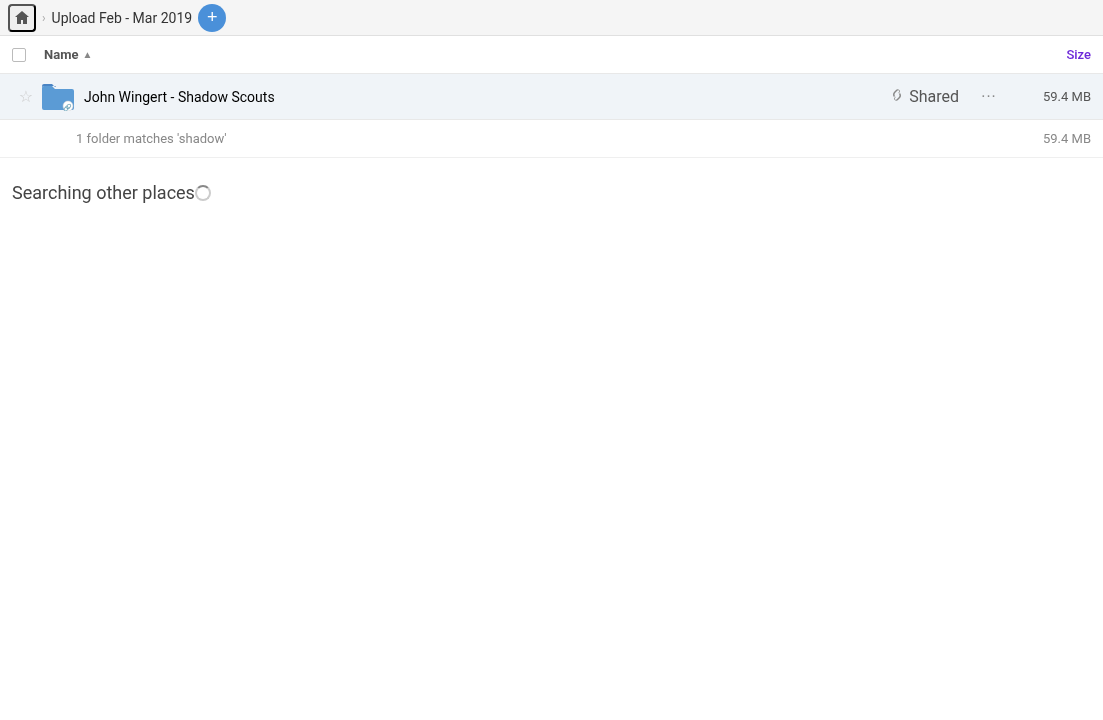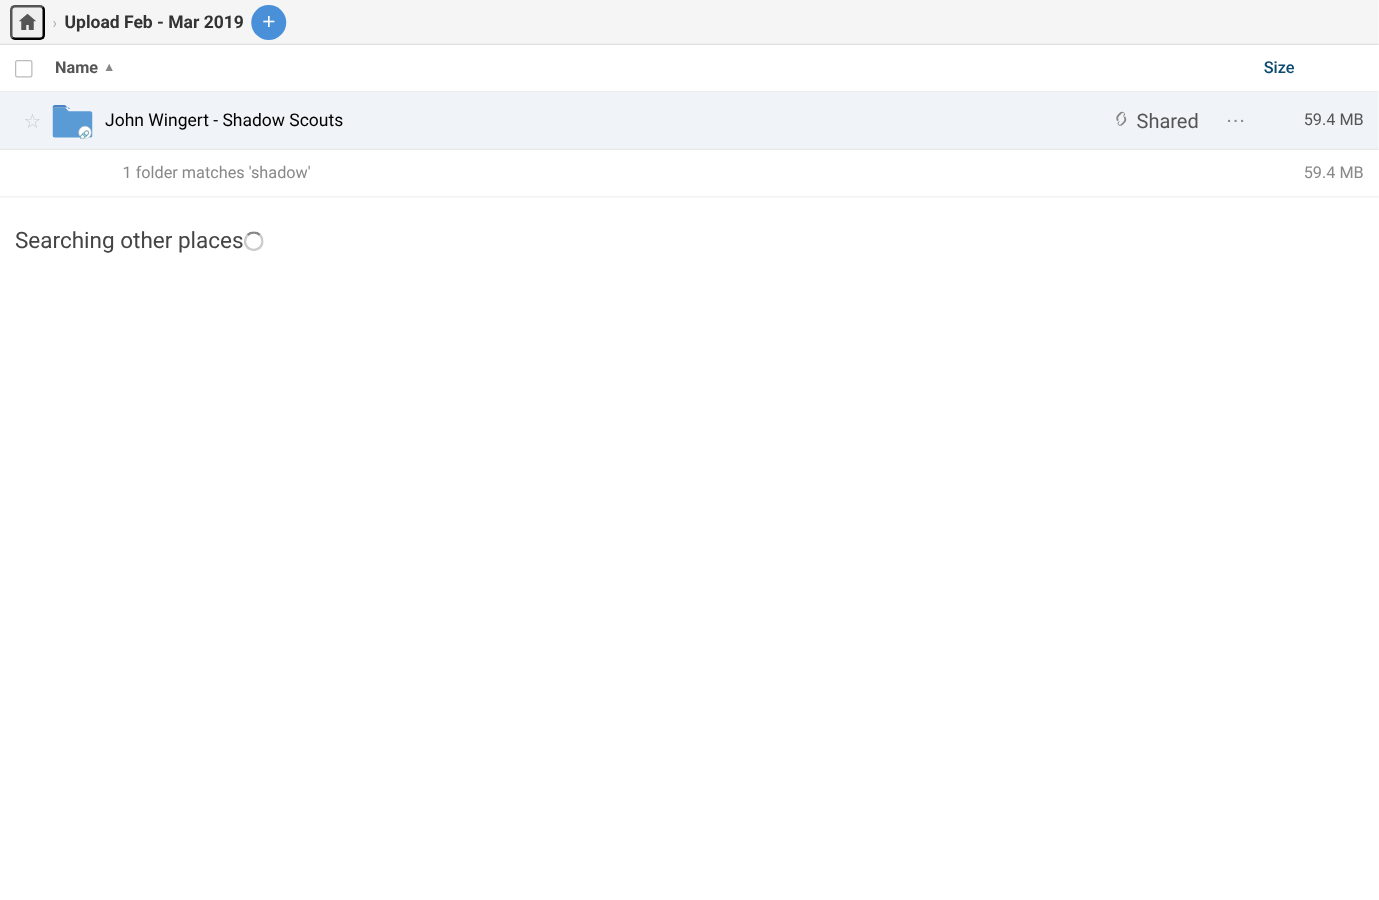--- a/index.html
+++ b/index.html
@@ -41,21 +41,21 @@
     }
 
     .breadcrumb-separator {
       color: #aaa;
       font-size: 12px;
     }
 
     .breadcrumb-title {
       font-size: 14px;
       color: #333;
-      font-weight: 700;
+      font-weight: 400;
     }
 
     .add-btn {
       display: flex;
       align-items: center;
       justify-content: center;
       width: 28px;
       height: 28px;
       background: #4a90d9;
       border-radius: 50%;
@@ -94,23 +94,23 @@
       cursor: pointer;
     }
 
     .sort-arrow {
       font-size: 10px;
       color: #888;
     }
 
     .col-size {
       width: 80px;
-      text-align: left;
-      font-size: 13px;
-      color: #0c4a6e;
+      text-align: right;
+      font-size: 13px;
+      color: #6d28d9;
       font-weight: 500;
     }
 
     
     .file-row {
       display: flex;
       align-items: center;
       height: 46px;
       padding: 0 12px;
       background: #f0f4f8;
@@ -177,21 +177,21 @@
       text-align: right;
       font-size: 13px;
       color: #555;
     }
 
     
     .match-row {
       display: flex;
       align-items: center;
       height: 38px;
-      padding: 0 12px 0 98px;
+      padding: 0 12px 0 76px;
       border-bottom: 1px solid #efefef;
       background: #fff;
     }
 
     .match-text {
       flex: 1;
       font-size: 13px;
       color: #888;
     }
 

